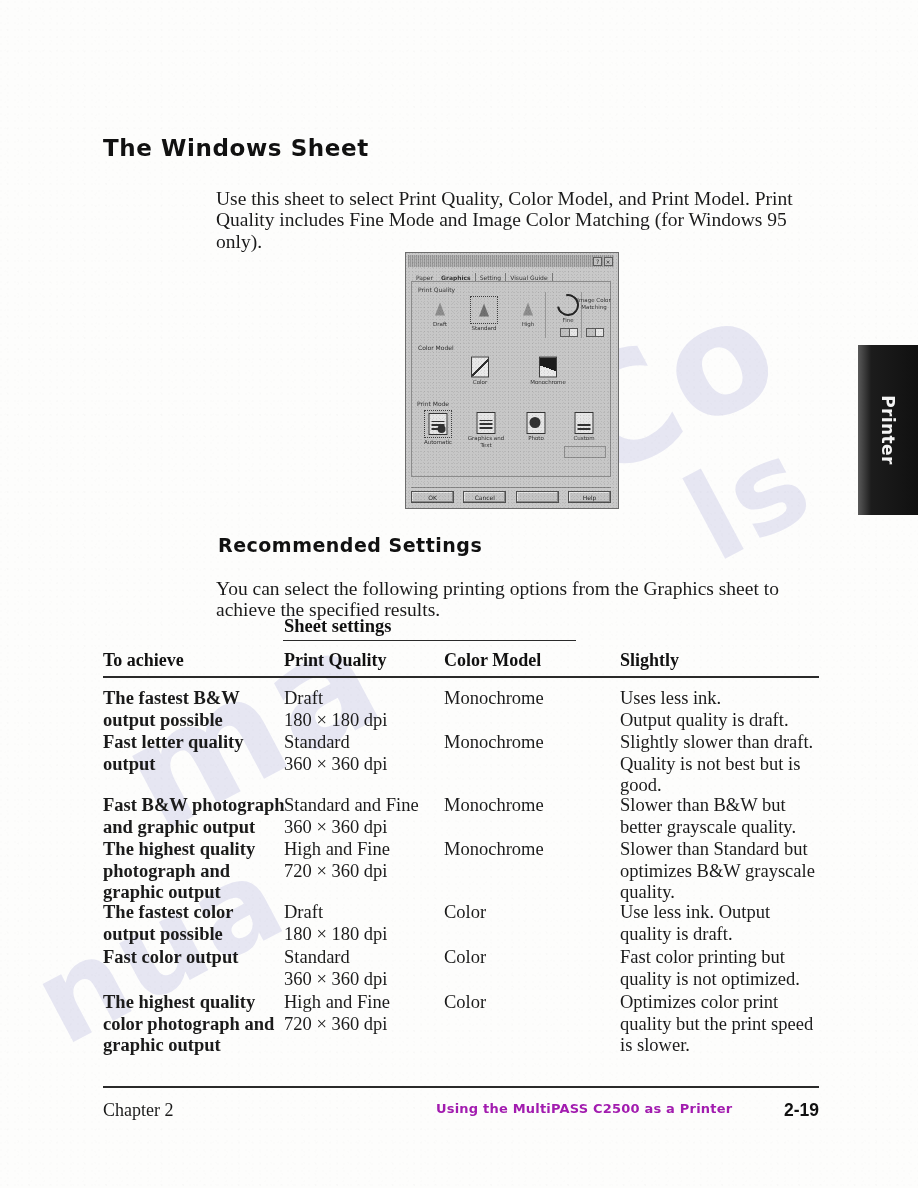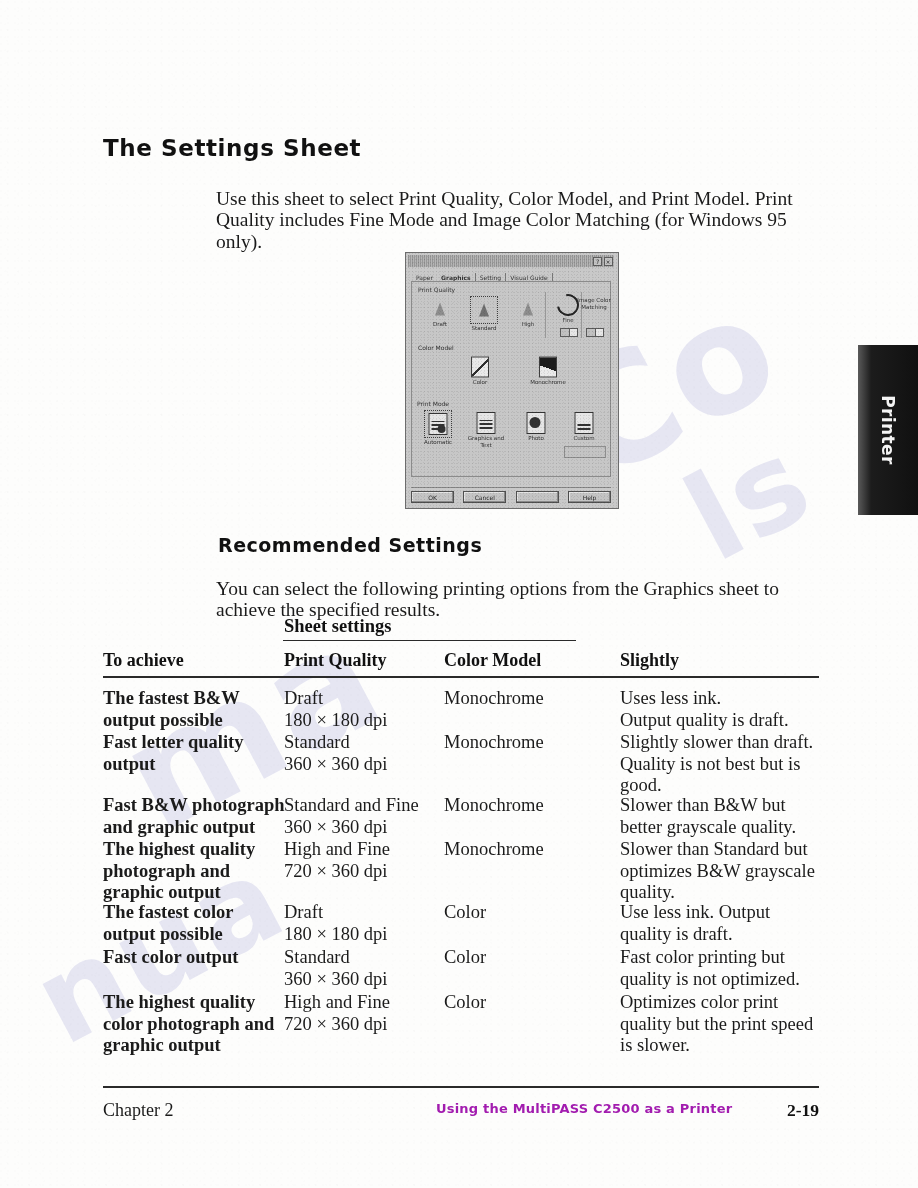--- a/index.html
+++ b/index.html
@@ -192,21 +192,21 @@
     font-size: 13px;
     font-weight: 700;
     letter-spacing: .2px;
     color: #a21caf;
     z-index: 5;
   }
   #footer-page {
     position: absolute;
     right: 99px;
     top: 1100px;
-    font-family: Liberation Serif, serif;
+    font-family: Liberation Sans, sans-serif;
     font-size: 17.5px;
     font-weight: 700;
     color: #111;
     z-index: 5;
   }
 
   
   #thumb-tab {
     position: absolute;
     right: 0;
@@ -458,21 +458,21 @@
 
 <div id="watermark">
   <div class="wm-text wm-a">Co</div>
   <div class="wm-text wm-b">ma</div>
   <div class="wm-text wm-c">nua</div>
   <div class="wm-text wm-d">ls</div>
 </div>
 
 <div id="content">
 
-  <h1 id="page-title">The Settings Sheet</h1>
+  <h1 id="page-title">The Windows Sheet</h1>
 
   <p id="intro-paragraph">Use this sheet to select Print Quality, Color Model, and Print Model. Print Quality includes Fine Mode and Image Color Matching (for Windows 95 only).</p>
 
   <div id="dialog-figure">
 
     <div id="dlg-titlebar">
       <div id="dlg-title"></div>
       <div class="dlg-tb-btn">?</div>
       <div class="dlg-tb-btn">×</div>
     </div>

